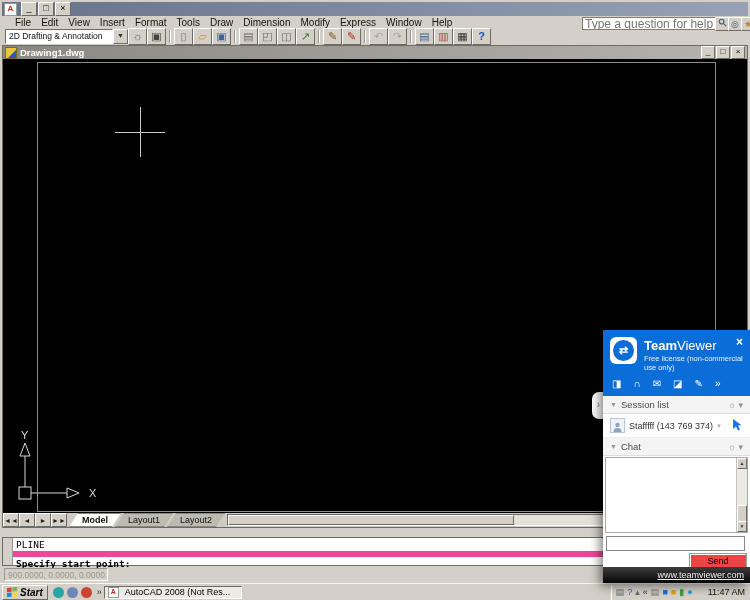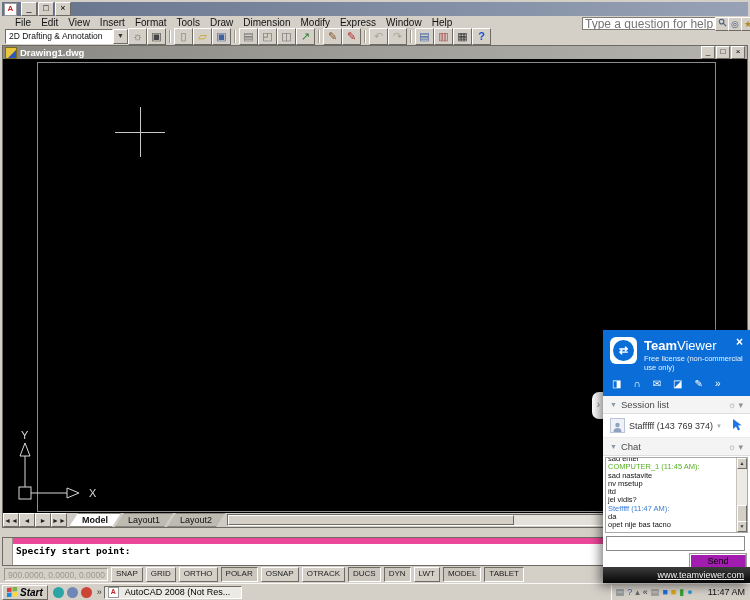--- a/index.html
+++ b/index.html
@@ -90,21 +90,21 @@
   .chat-line{font-size:7.5px;line-height:8.3px;white-space:nowrap;color:#111;}
   .chat-line:first-child{margin-top:-3px;}
   .k-remote{color:#56b121;}
   .k-self{color:#3c7fd6;}
   .chat-scroll{position:absolute;right:0;top:0;bottom:0;width:11px;background:#eceae4;border-left:1px solid #c6c3bc;box-sizing:border-box;}
   .sc-btn{height:9px;font-size:5px;line-height:8px;text-align:center;color:#333;}
   .sc-thumb{position:absolute;left:0;right:0;bottom:9px;height:16px;}
   .tv-input{position:absolute;left:3px;top:206px;width:139px;height:15px;border:1px solid #8a8a8a;background:#fff;
             box-sizing:border-box;font-size:9px;padding:0 2px;font-family:"Liberation Sans",sans-serif;}
   .tv-send{position:absolute;right:4px;top:224px;width:54px;height:14px;font-size:9px;line-height:12px;text-align:center;
-           background:#a21caf;border:1px solid;border-color:#fff #7a7a7a #7a7a7a #fff;box-shadow:0 0 0 1px #9a9a9a;}
+           background:#ef4444;border:1px solid;border-color:#fff #7a7a7a #7a7a7a #fff;box-shadow:0 0 0 1px #9a9a9a;}
   .tv-foot{position:absolute;left:0;bottom:0;right:0;height:16px;background:linear-gradient(#3c3c3c,#060606);
            display:flex;justify-content:flex-end;align-items:center;padding:0 6px;}
   .tv-link{color:#f0f0f0;font-size:9px;text-decoration:underline;}
   
   .taskbar{left:0;top:583px;width:750px;height:17px;background:#d4d0c8;border-top:1px solid #f8f7f3;
            display:flex;align-items:center;box-sizing:border-box;}
   .start{height:13px;margin:0 2px;display:flex;align-items:center;gap:2px;padding:0 4px;
          font-size:10px;font-weight:bold;font-style:italic;}
   .ql{display:flex;align-items:center;gap:3px;margin:0 3px;}
   .ql-ic{width:11px;height:11px;border-radius:50%;}
@@ -254,39 +254,27 @@
         </span>
       <span class="hscroll">
           <span class="hthumb out"></span>
         </span>
     </div>
   </div>
 
   <div class="abs cmdwin">
     <div class="cmd-grip"></div>
     <div class="cmd-lines">
+      <div class="cmd-line1">PLINE</div>
       <div class="cmd-line2">Specify start point:</div>
     </div>
   </div>
 
   <div class="abs statusbar">
     <span class="coords">900.0000, 0.0000, 0.0000</span>
-    <span style="display:flex;gap:3px;align-items:center;">
-        <span class="toggle out">SNAP</span>
-        <span class="toggle out">GRID</span>
-        <span class="toggle out">ORTHO</span>
-        <span class="toggle out pressed">POLAR</span>
-        <span class="toggle out">OSNAP</span>
-        <span class="toggle out">OTRACK</span>
-        <span class="toggle out pressed">DUCS</span>
-        <span class="toggle out pressed">DYN</span>
-        <span class="toggle out">LWT</span>
-        <span class="toggle out pressed">MODEL</span>
-        <span class="toggle out pressed">TABLET</span>
-      </span>
   </div>
 
   <div class="abs tv-handle">›</div>
 
   <div class="abs tv">
     <div class="tv-head">
       <span class="tv-logo">
           <span class="tv-logo-inner">⇄</span>
         </span>
       <span class="tv-brand"><span class="b">Team</span><span>Viewer</span></span>
@@ -326,31 +314,20 @@
       </span>
     </div>
 
     <div class="tv-sec" style="top:108px;">
       <span class="tri">▼</span>
       <span>Chat</span>
       <span class="tv-gear">☼ ▾</span>
     </div>
 
     <div class="tv-chat">
-      <div class="chat-area">
-          <div class="chat-line">sad enter</div>
-          <div class="chat-line k-remote">COMPUTER_1 (11:45 AM):</div>
-          <div class="chat-line">sad nastavite</div>
-          <div class="chat-line">nv msetup</div>
-          <div class="chat-line">itd</div>
-          <div class="chat-line">jel vidis?</div>
-          <div class="chat-line k-self">Stefffff (11:47 AM):</div>
-          <div class="chat-line">da</div>
-          <div class="chat-line">opet nije bas tacno</div>
-        </div>
       <div class="chat-scroll">
         <div class="sc-btn out">▲</div>
         <div class="sc-thumb out"></div>
         <div class="sc-btn out" style="position:absolute;left:0;right:0;bottom:0;">▼</div>
       </div>
     </div>
 
     <input class="tv-input" style="">
     <span class="tv-send">Send</span>
 

